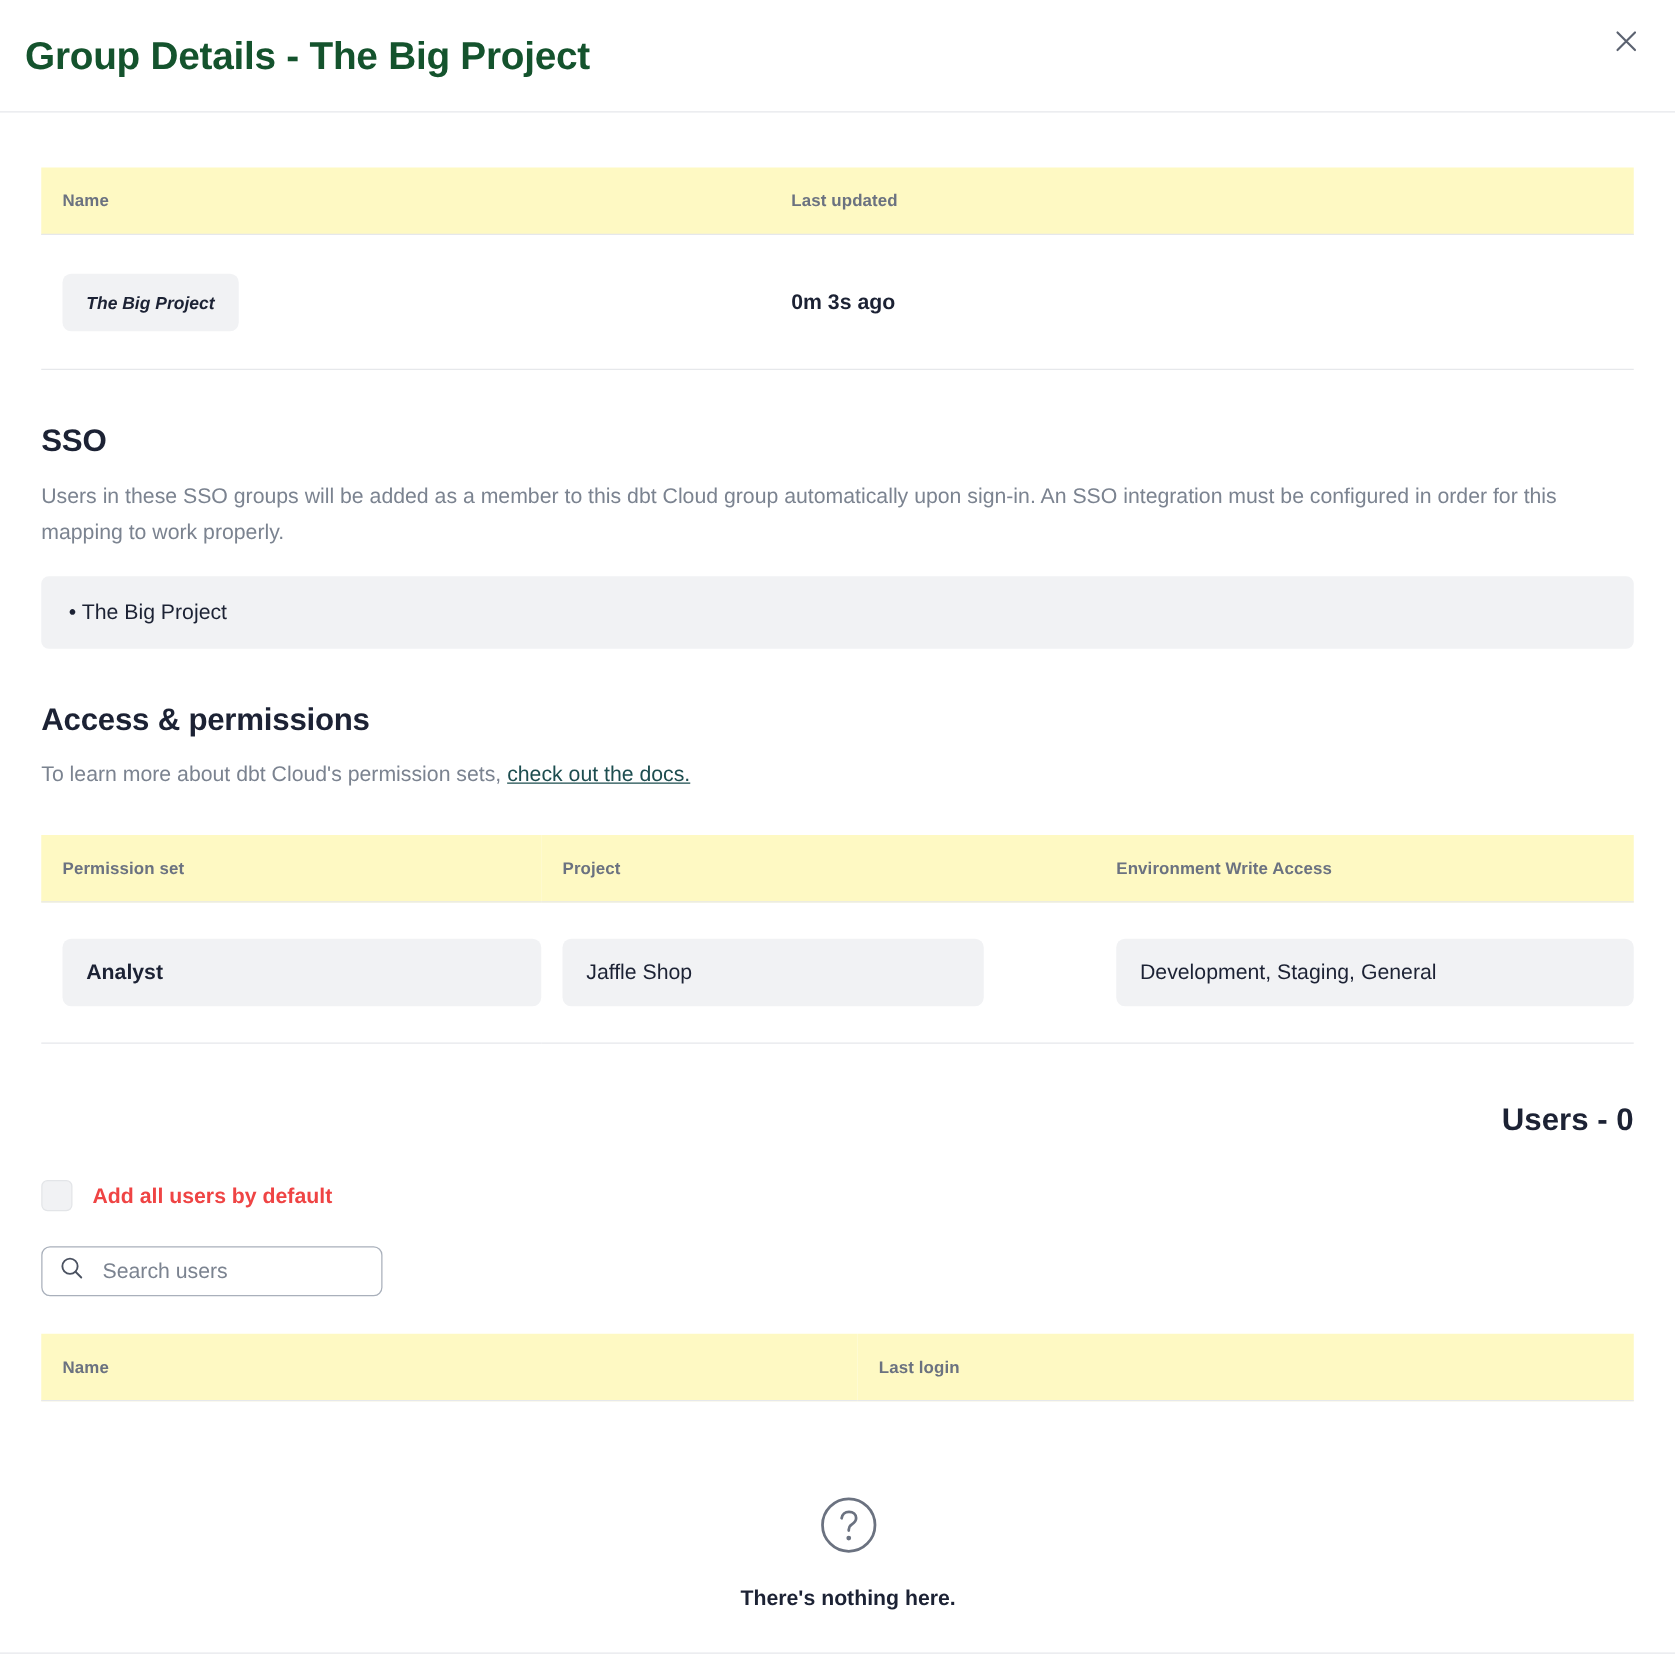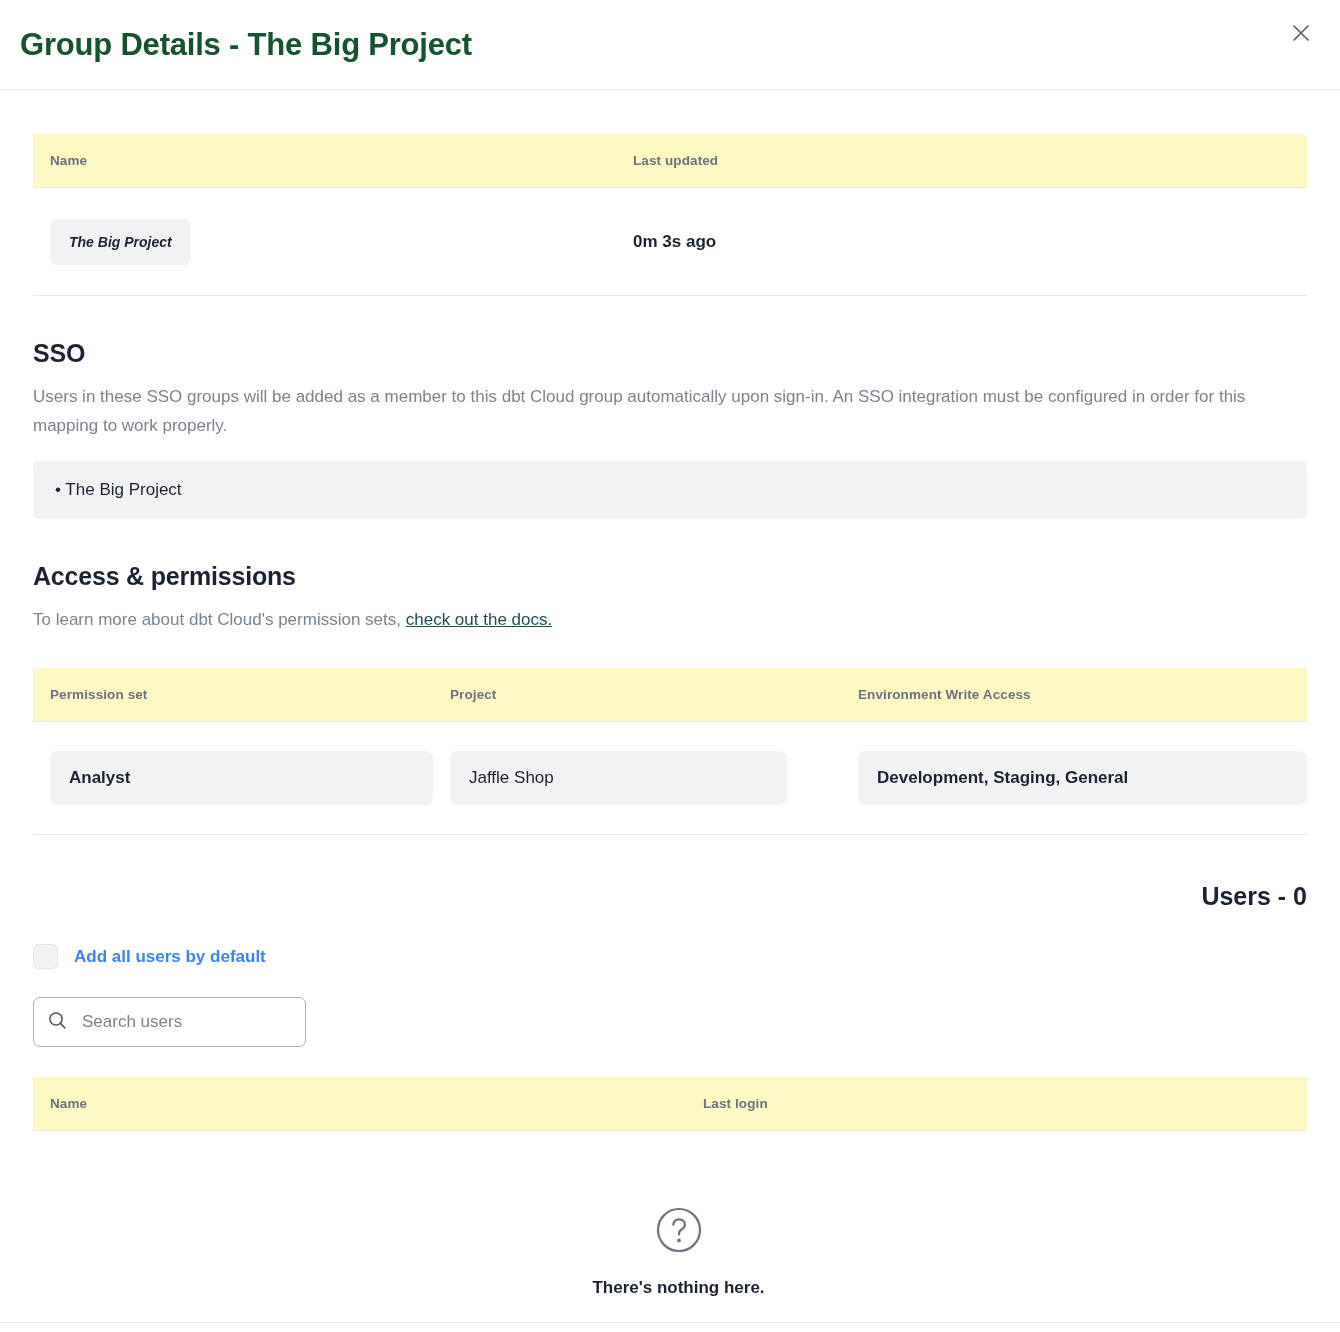--- a/index.html
+++ b/index.html
@@ -131,21 +131,21 @@
     display: block;
     background: #f1f2f4;
     border-radius: 7px;
     padding: 17px 19px;
     font-size: 17px;
     color: #1c2234;
   }
   .perm-chip.bold { font-weight: bold; }
   .perm-td-1 .perm-chip { width: 383px; }
   .perm-td-2 .perm-chip { width: 337px; }
-  .perm-td-3 .perm-chip { width: 449px; font-weight: bold; }
+  .perm-td-3 .perm-chip { width: 414px; }
 
   
   .users-head {
     font-size: 25px;
     font-weight: bold;
     color: #1c2234;
     margin: 47px 0 0 0;
     text-align: right;
   }
   .checkbox-row {
@@ -157,25 +157,25 @@
     width: 25px; height: 25px;
     border-radius: 5px;
     background: #f1f2f4;
     border: 1px solid #e3e5e8;
     cursor: pointer;
   }
   .checkbox-label {
     margin-left: 16px;
     font-size: 17px;
     font-weight: bold;
-    color: #3b82f6;
+    color: #ef4444;
   }
   .search-wrap {
     margin-top: 28px;
-    width: 273px; height: 50px;
+    width: 273px; height: 40px;
     border: 1px solid #a9b0bb;
     border-radius: 7px;
     display: flex;
     align-items: center;
     padding: 0 14px;
     background: #fff;
   }
   .search-wrap svg { flex: 0 0 auto; }
   .search-input {
     border: none; outline: none; background: transparent;

